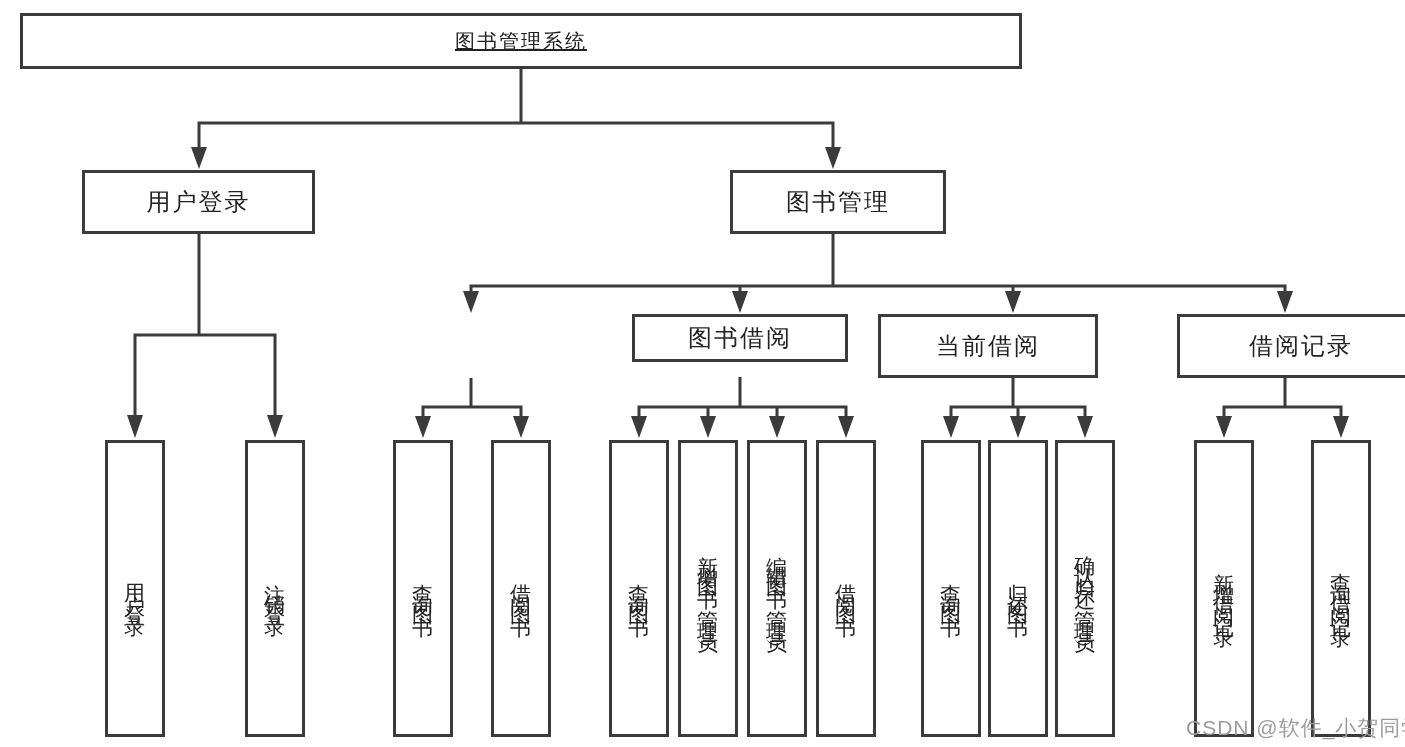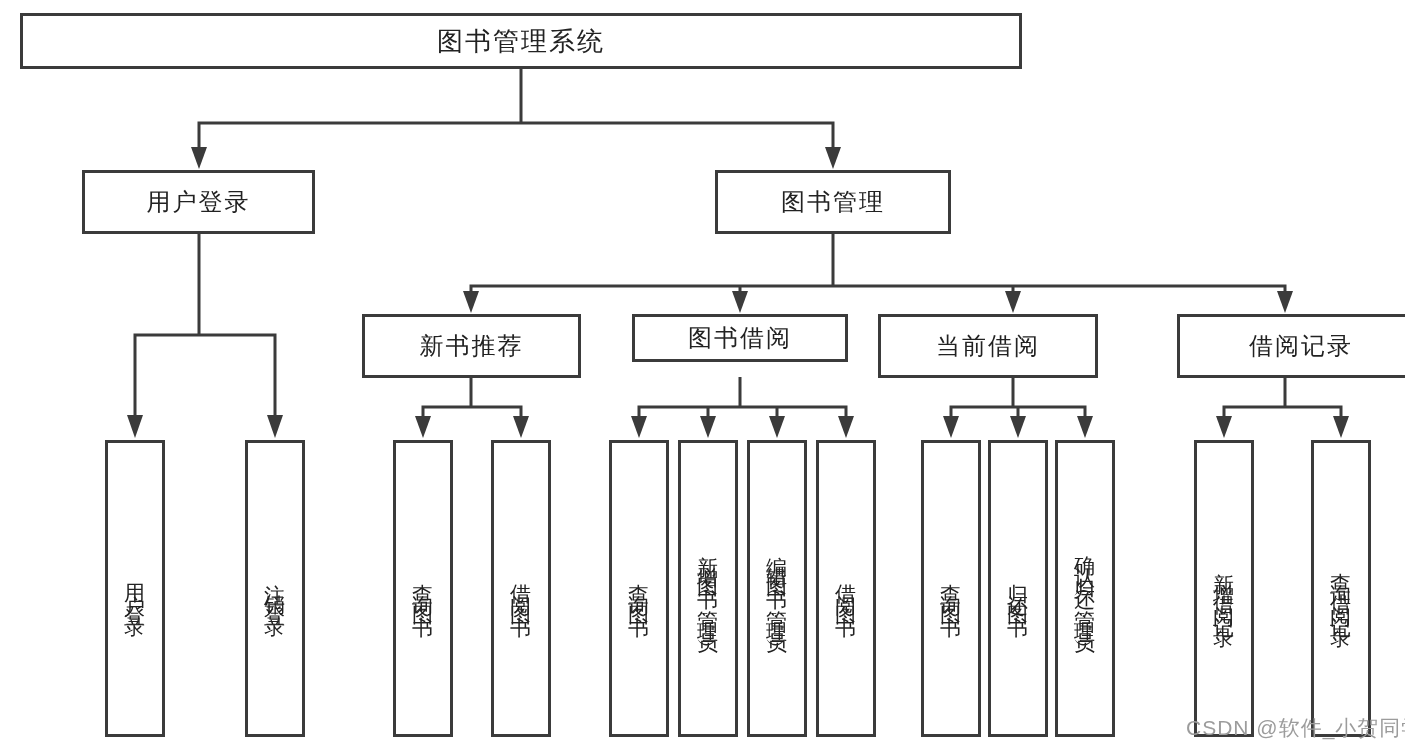--- a/index.html
+++ b/index.html
@@ -30,21 +30,21 @@
     display: flex;
     align-items: center;
     justify-content: center;
     z-index: 2;
   }
   .node.h {
     font-size: 24px;
     letter-spacing: 2px;
     white-space: nowrap;
   }
-  .node.root { font-size: 26px; }
+  .node.root { font-size: 20px; text-decoration: underline; }
   .node.v {
     writing-mode: vertical-rl;
     font-size: 21px;
     letter-spacing: 11px;
     line-height: 1;
     text-align: center;
   }
   .watermark {
     position: absolute;
     left: 1186px;
@@ -97,23 +97,22 @@
       <polygon points="1010,416 1026,416 1018,438"></polygon>
       <polygon points="1077,416 1093,416 1085,438"></polygon>
       <polygon points="1216,416 1232,416 1224,438"></polygon>
       <polygon points="1333,416 1349,416 1341,438"></polygon>
     </g>
   </svg>
 
   <div class="node h root" style="left:20px;top:13px;width:1002px;height:56px">图书管理系统</div>
 
   <div class="node h" style="left:82px;top:170px;width:233px;height:64px">用户登录</div>
-  <div class="node h" style="left:715px;top:170px;width:236px;height:64px">图书管理</div>
+  <div class="node h" style="left:730px;top:170px;width:216px;height:64px">图书管理</div>
 
-  <div class="node h" style="left:362px;top:314px;width:219px;height:64px">新书推荐</div>
   <div class="node h" style="left:632px;top:314px;width:216px;height:48px">图书借阅</div>
   <div class="node h" style="left:878px;top:314px;width:220px;height:64px">当前借阅</div>
   <div class="node h" style="left:1177px;top:314px;width:248px;height:64px">借阅记录</div>
 
   <div class="node v" style="left:105px;top:440px;width:60px;height:297px">用户登录</div>
   <div class="node v" style="left:245px;top:440px;width:60px;height:297px">注销登录</div>
 
   <div class="node v" style="left:393px;top:440px;width:60px;height:297px">查询图书</div>
   <div class="node v" style="left:491px;top:440px;width:60px;height:297px">借阅图书</div>
 

